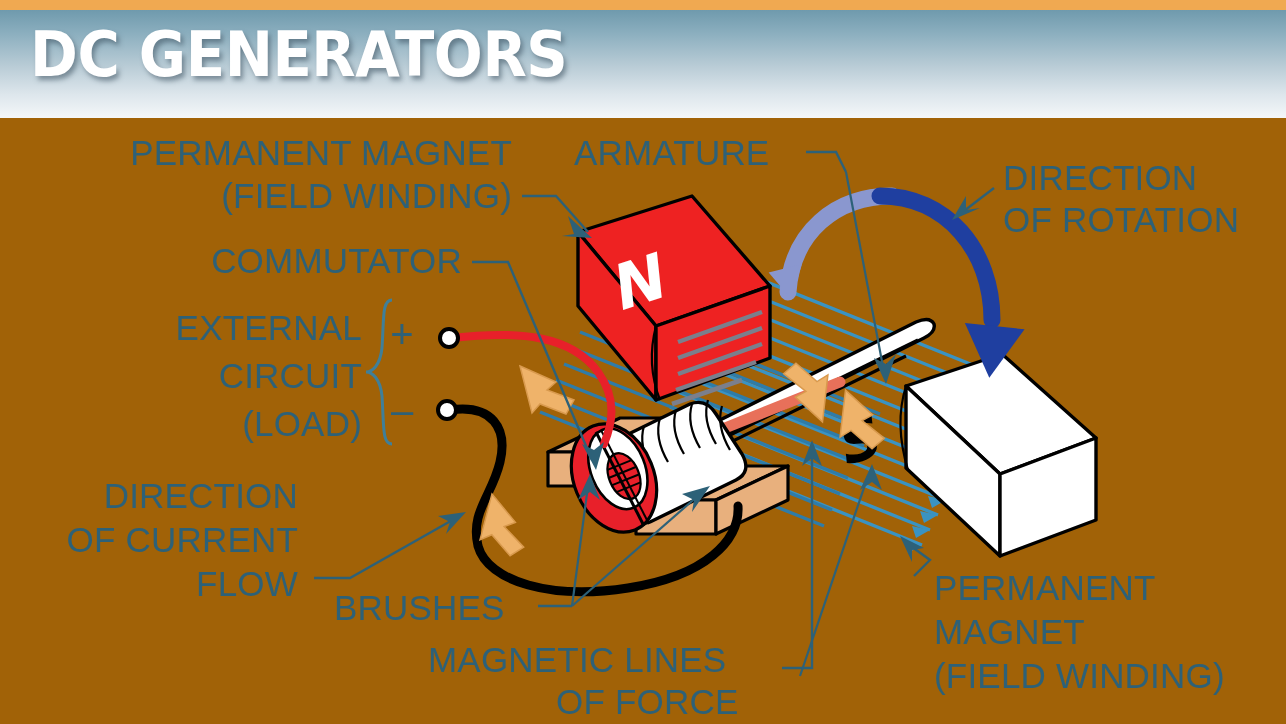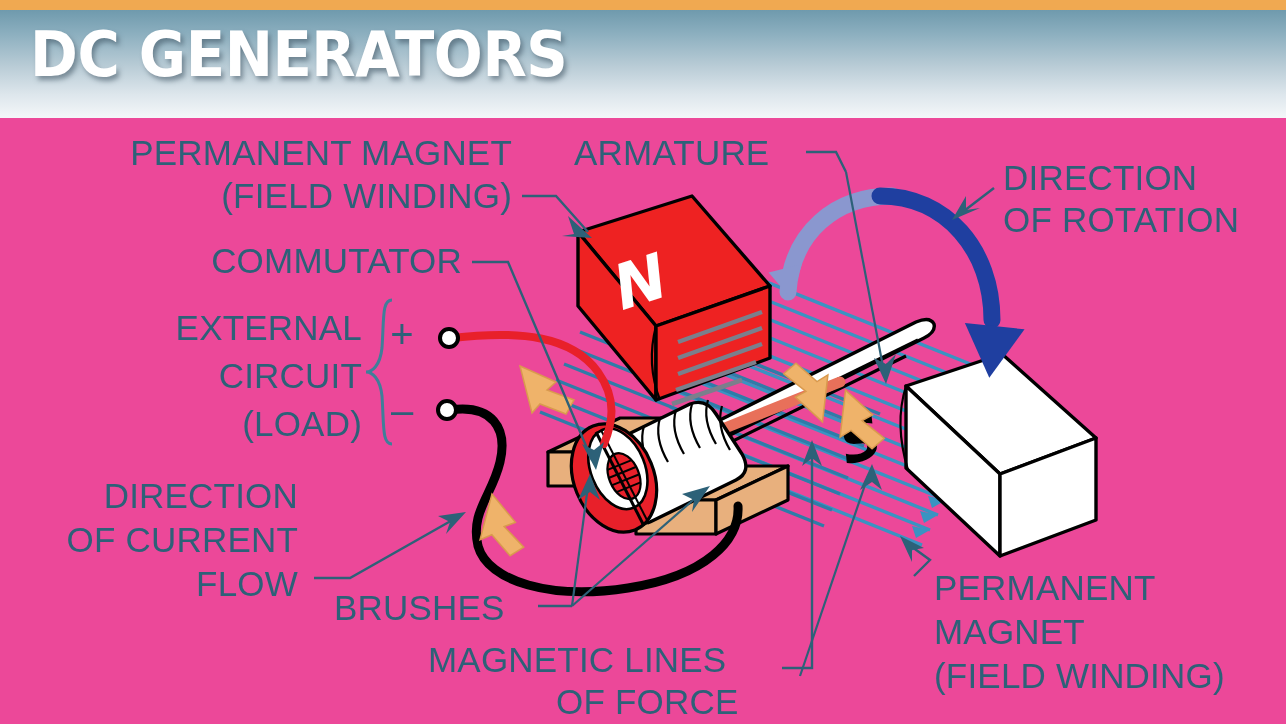--- a/index.html
+++ b/index.html
@@ -9,21 +9,21 @@
     background: #ffffff;
   }
   body {
     font-family: "Liberation Sans", sans-serif;
   }
   #stage {
     position: relative;
     width: 1286px;
     height: 724px;
     overflow: hidden;
-    background: #ec4899;
+    background: #a16207;
   }
   
   #top-accent-bar {
     position: absolute;
     left: 0; top: 0;
     width: 1286px;
     height: 10px;
     background: #f0a951;
   }
   #header-band {

